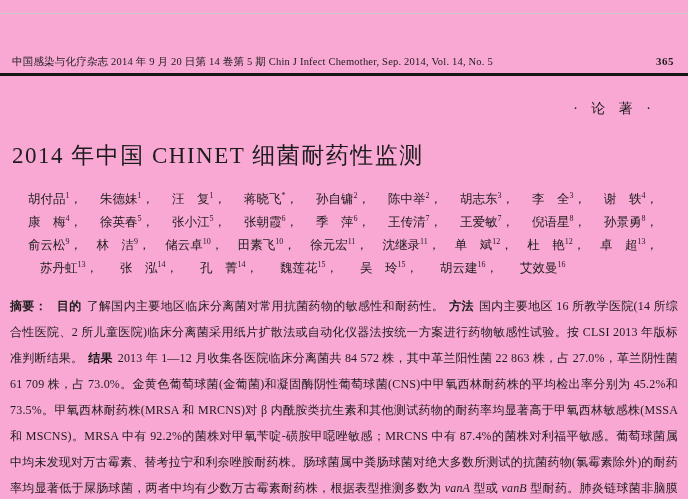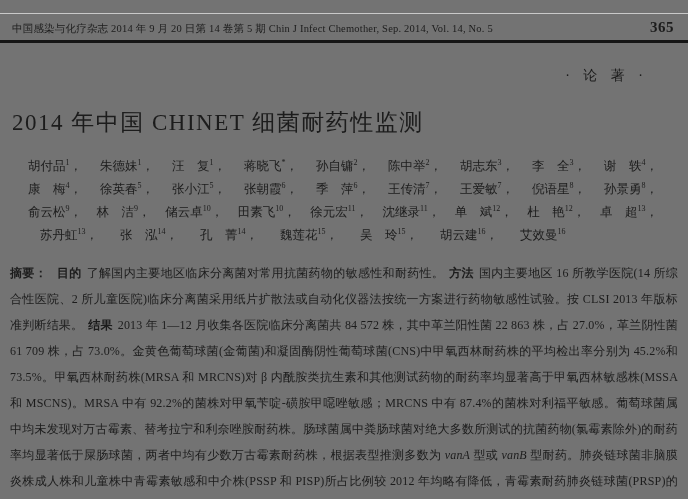--- a/index.html
+++ b/index.html
@@ -1,35 +1,35 @@
 <!DOCTYPE html>
 <html lang="zh"><head>
 <meta charset="utf-8">
 <style>
   html,body{margin:0;padding:0;background:#ffffff;}
   .page{
     position:relative;
     width:688px;height:499px;
-    background:#737373;
+    background:#f9a8d4;
     color:#1c1c1c;
     font-family:"Liberation Serif","DejaVu Serif",serif;
     overflow:hidden;
     box-sizing:border-box;
   }
   .top-rule{height:1px;background:#c9c9c9;margin-top:13px;}
   .header{
     display:flex;justify-content:space-between;align-items:baseline;
     padding:5px 14px 4px 12px;
   }
   .running-head{font-size:10.5px;letter-spacing:.2px;white-space:nowrap;}
-  .page-num{font-size:15px;font-weight:bold;letter-spacing:.5px;}
+  .page-num{font-size:11px;font-weight:bold;letter-spacing:.5px;margin-top:36px;}
   .thick-rule{height:2.5px;background:#161616;margin:0;}
   .article-type{
     text-align:right;
-    padding:24px 40px 0 0;
+    padding:24px 32px 0 0;
     font-size:14px;
     letter-spacing:5px;
   }
   .title{
     margin:22px 0 0 12px;
     font-size:23px;
     font-weight:500;
     letter-spacing:1.5px;
   }
   .authors{

